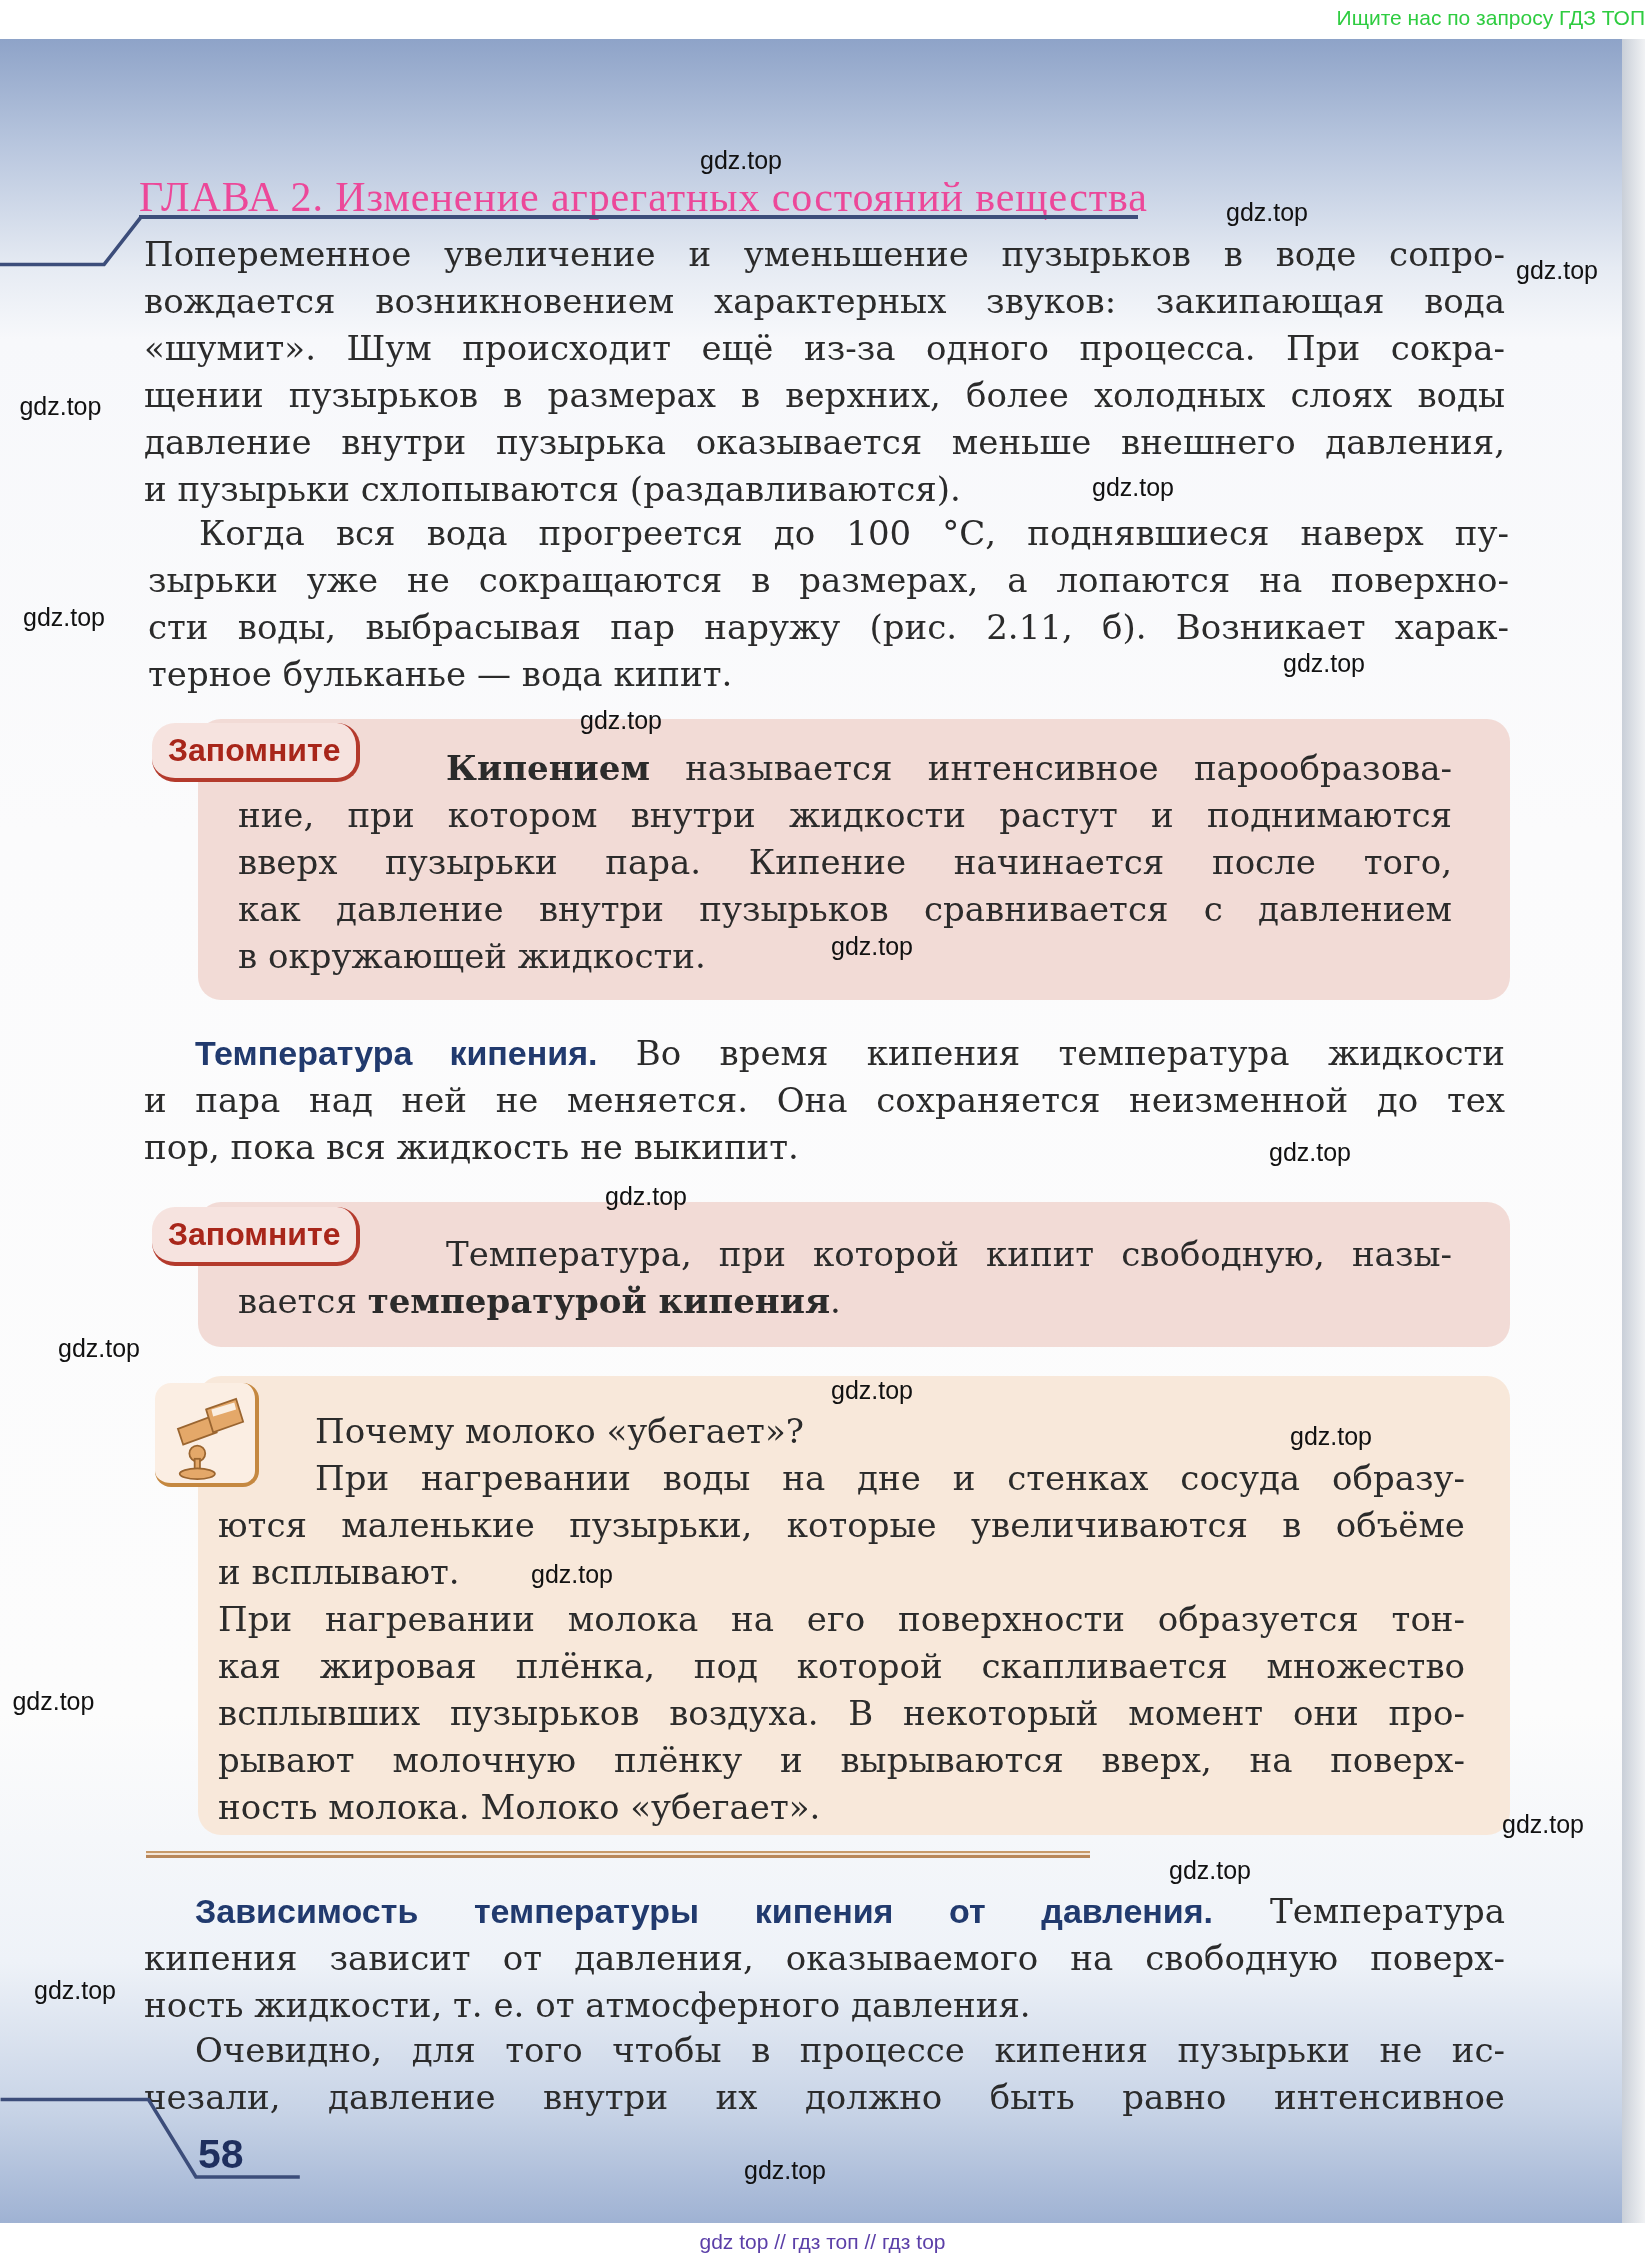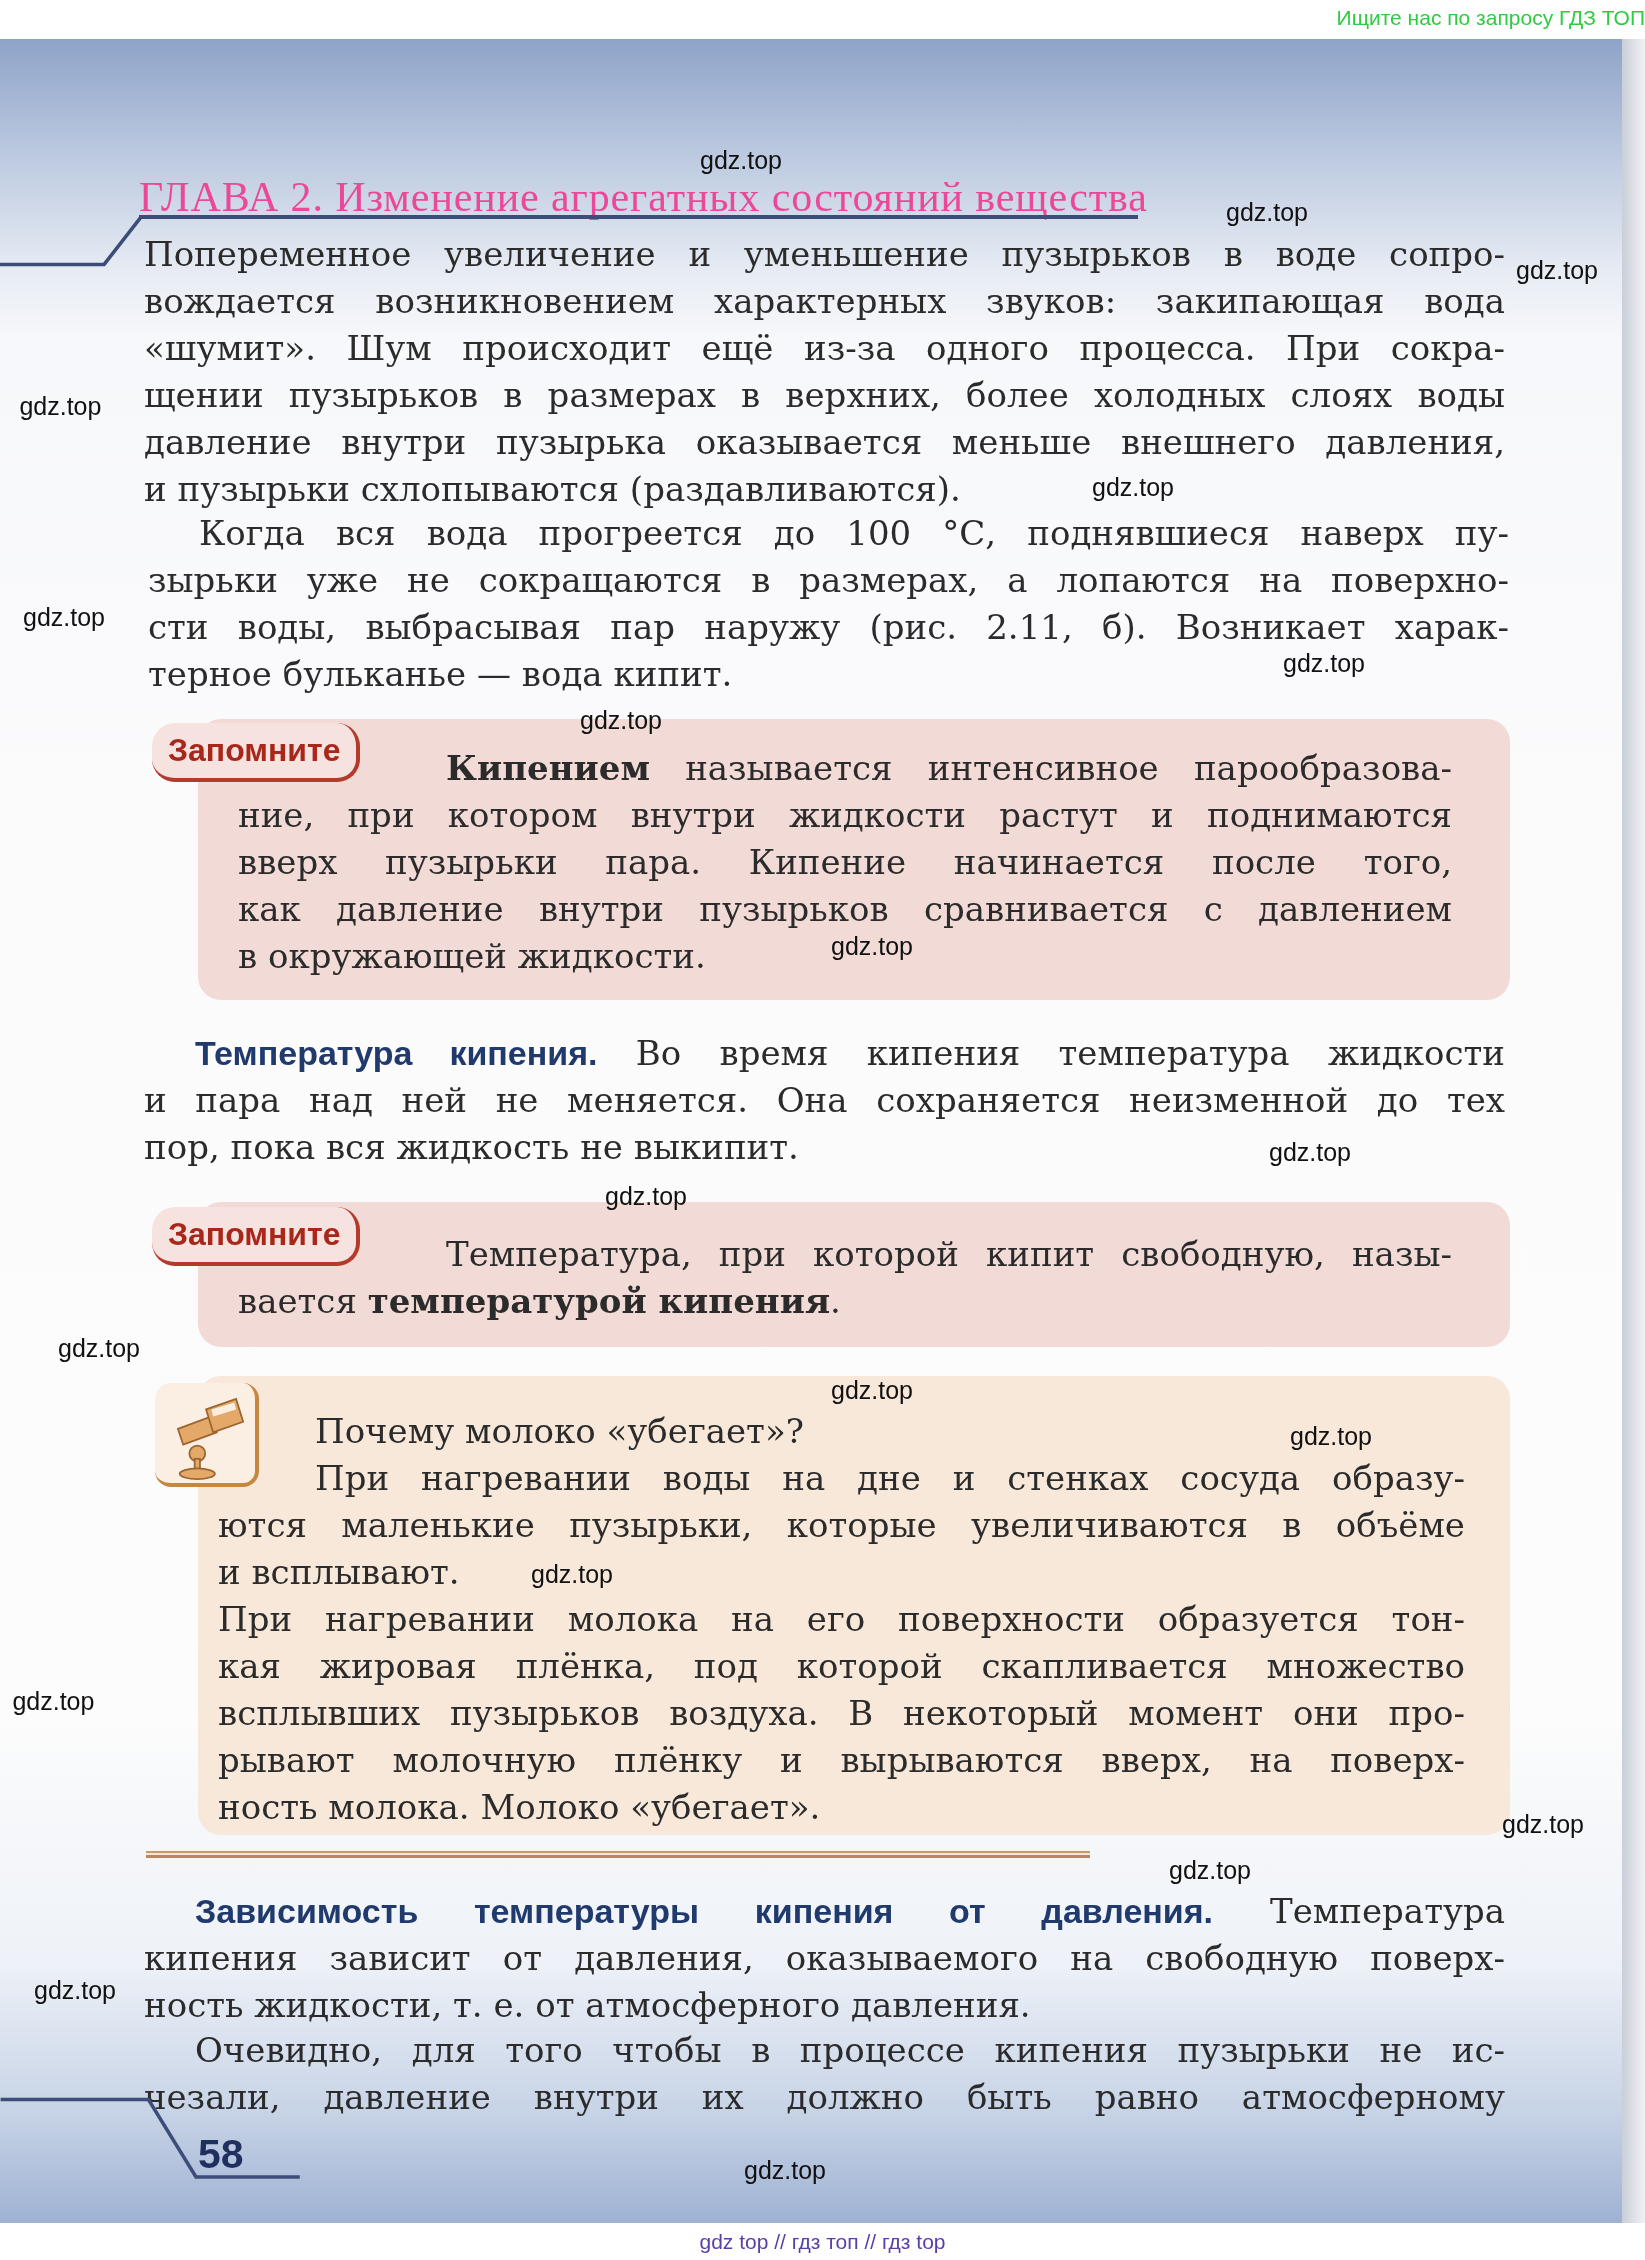--- a/index.html
+++ b/index.html
@@ -115,21 +115,21 @@
 <div class="sep"></div>
 
 <div class="para" style="left:144px; top:1888px; width:1361px;">
   <div style="padding-left:51px"><span class="blue-heading">Зависимость температуры кипения от давления.</span><span class="ital"> Температура</span></div>
   <div class="ital">кипения зависит от давления, оказываемого на свободную поверх-</div>
   <div class="ital last">ность жидкости, т. е. от атмосферного давления.</div>
 </div>
 
 <div class="para" style="left:144px; top:2027px; width:1361px;">
   <div style="padding-left:51px">Очевидно, для того чтобы в процессе кипения пузырьки не ис-</div>
-  <div>чезали, давление внутри их должно быть равно атмосферному</div>
+  <div>чезали, давление внутри их должно быть равно интенсивное</div>
 </div>
 
 <svg class="pagenum-frame" viewBox="0 0 360 100">
   <polyline points="0,4 168,4 222,92 340,92" fill="none" stroke="#3c4d7a" stroke-width="4"></polyline>
 </svg>
 <div class="pagenum">58</div>
 
 <div class="wm" style="left:700px; top:146px;">gdz.top</div>
 <div class="wm" style="left:1226px; top:198px;">gdz.top</div>
 <div class="wm" style="left:1516px; top:256px;">gdz.top</div>

